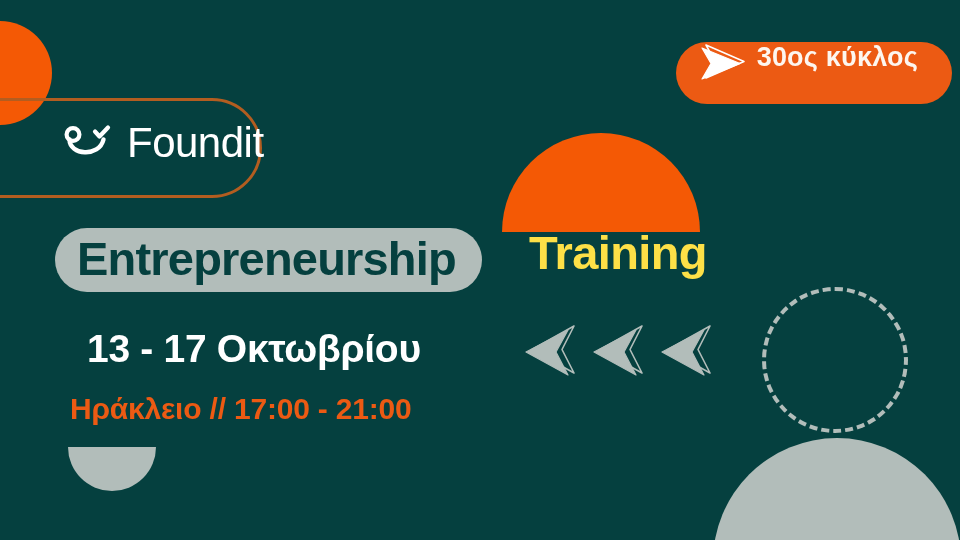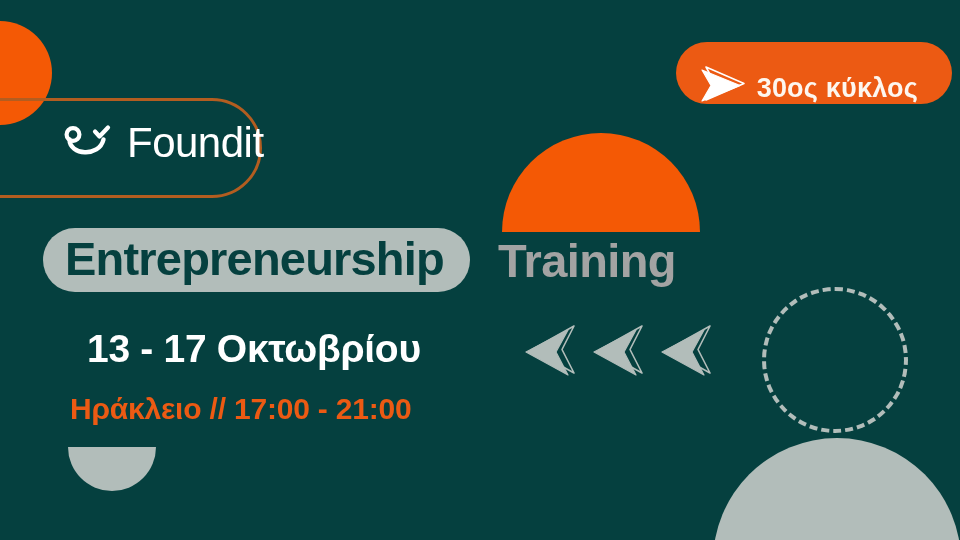--- a/index.html
+++ b/index.html
@@ -86,21 +86,21 @@
   }
 
   
   #cycle-badge {
     position: absolute;
     right: 8px;
     top: 42px;
     height: 62px;
     padding: 0 34px 0 24px;
     display: flex;
-    align-items: flex-end;
+    align-items: flex-start;
     gap: 1px;
     background: #ec5a13;
     border-radius: 34px;
     box-sizing: border-box;
   }
   #cycle-badge .badge-label {
     color: #fdf6ef;
     font-size: 27px;
     font-weight: bold;
     letter-spacing: .2px;
@@ -121,46 +121,46 @@
     color: #ffffff;
     font-size: 42px;
     font-weight: 500;
     letter-spacing: -0.5px;
     line-height: 1;
   }
 
   
   #headline {
     position: absolute;
-    left: 43px;
+    left: 55px;
     top: 228px;
     display: flex;
-    align-items: center;
+    gap: 31px;
   }
   #headline-pill {
     background: #b2bdba;
     border-radius: 40px;
     padding: 6px 26px 9px 22px;
     display: inline-block;
   }
   #headline-pill .word {
     color: #05403f;
     font-size: 47px;
     font-weight: bold;
     letter-spacing: -0.8px;
     line-height: 1.05;
     white-space: nowrap;
   }
   #headline-training {
-    color: #a3a3a3;
+    color: #fde047;
     font-size: 47px;
     font-weight: bold;
     letter-spacing: -0.6px;
     line-height: 1.05;
-    margin-left: 28px;
+    margin-left: 16px;
     white-space: nowrap;
   }
 
   
   #date-line {
     position: absolute;
     left: 70px;
     top: 327px;
     color: #ffffff;
     font-size: 39px;

